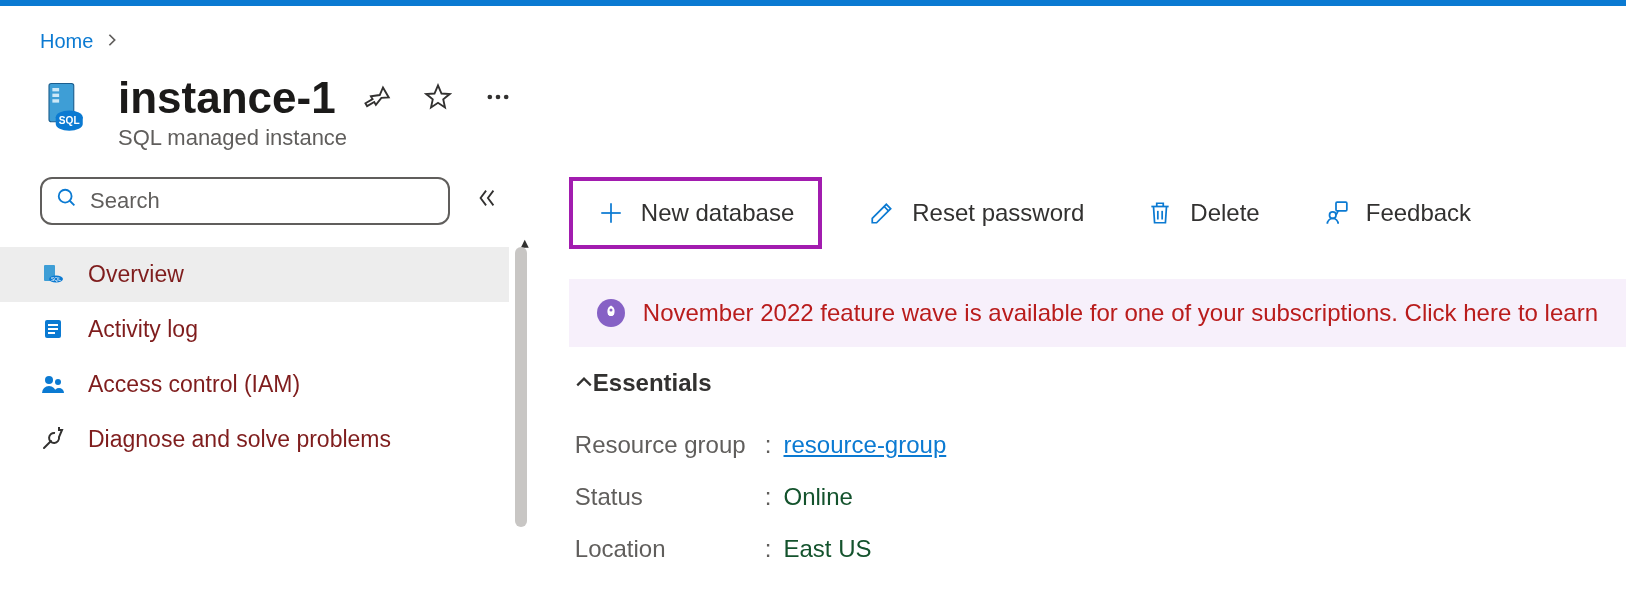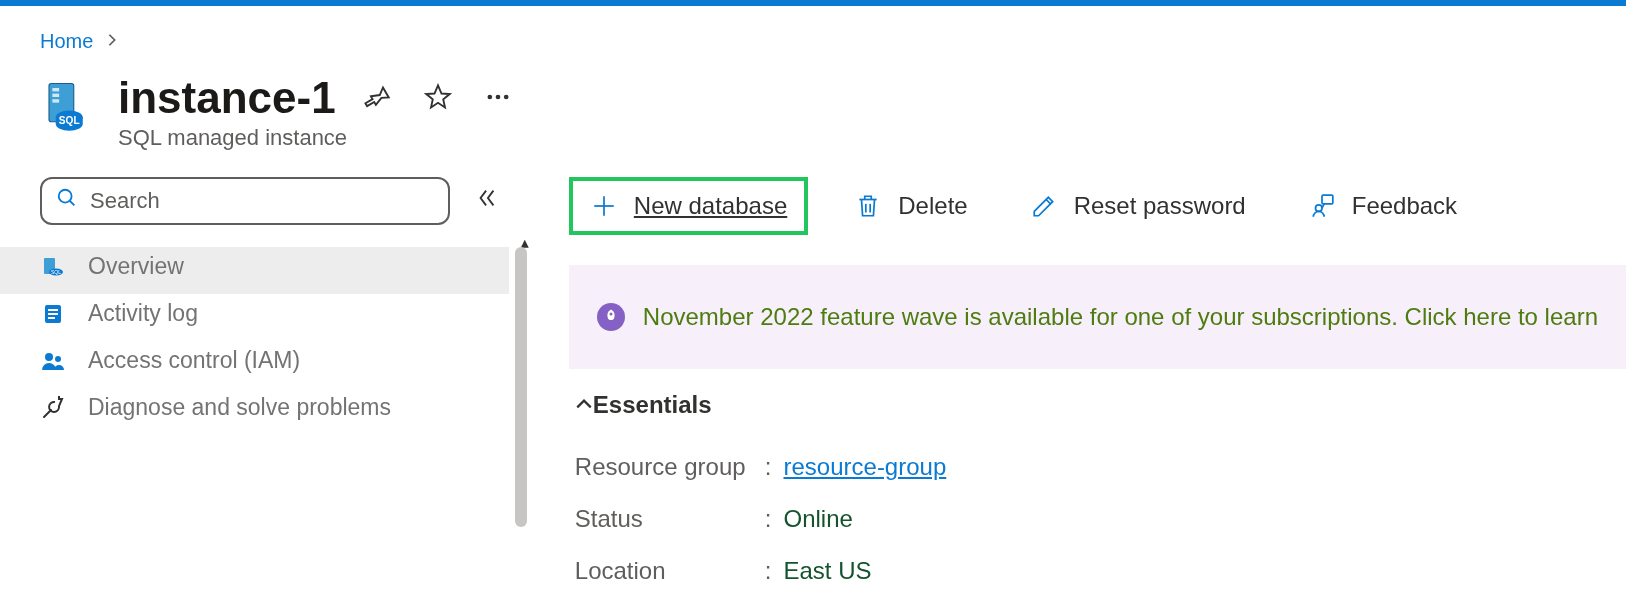--- a/index.html
+++ b/index.html
@@ -107,25 +107,25 @@
   .search-box input::placeholder { color: #605e5c; }
   .collapse-chev {
     color: #323130;
     font-size: 24px;
   }
   .nav-list {
     position: relative;
   }
   .nav-item {
     display: flex;
-    align-items: center;
+    align-items: flex-start;
     gap: 22px;
-    padding: 6px 0 14px 0;
+    padding: 14px 0 14px 0;
     font-size: 23px;
-    color: #737373;
+    color: #7f1d1d;
     cursor: pointer;
   }
   .nav-item.selected {
     background: #ededed;
     margin-left: -40px;
     padding-left: 40px;
     width: calc(100% + 40px);
   }
   .nav-icon {
     width: 26px;
@@ -166,32 +166,31 @@
     gap: 16px;
     font-size: 24px;
     color: #323130;
     background: none;
     border: none;
     cursor: pointer;
     padding: 10px 16px;
   }
   .tool-btn .ticon { color: #0b7ad2; width: 28px; height: 28px; display:flex; align-items:center; justify-content:center;}
   .highlight-box {
-    border: 4px solid #22c55e;
-    padding: 1px;
-    text-decoration: underline;
+    border: 4px solid #a21caf;
+    padding: 8px;
   }
   .banner {
     background: #f7f0fb;
     display: flex;
     align-items: center;
     gap: 18px;
-    padding: 38px 28px;
+    padding: 20px 28px;
     font-size: 24px;
-    color: #4d7c0f;
+    color: #b91c1c;
     overflow: hidden;
     white-space: nowrap;
   }
   .rocket {
     width: 28px;
     height: 28px;
     border-radius: 50%;
     background: #8661c5;
     display: flex;
     align-items: center;
@@ -367,38 +366,38 @@
                   <line x1="3" y1="12" x2="21" y2="12"></line>
                 </svg>
             </span>
             <span>New database</span>
           </button>
         </span>
 
         <button class="tool-btn">
           <span class="ticon">
             <svg viewBox="0 0 24 24" width="26" height="26" fill="none" stroke="#0b7ad2" stroke-width="1.6">
+                <path d="M3 21 L3 17 L16 4 L20 8 L7 21 Z"></path>
+                <line x1="14" y1="6" x2="18" y2="10"></line>
+              </svg>
+          </span>
+          <span>Reset password</span>
+        </button>
+
+        <button class="tool-btn">
+          <span class="ticon">
+            <svg viewBox="0 0 24 24" width="26" height="26" fill="none" stroke="#0b7ad2" stroke-width="1.6">
                 <path d="M4 6 H20"></path>
                 <path d="M9 6 V3 H15 V6"></path>
                 <path d="M6 6 L7 21 H17 L18 6"></path>
                 <line x1="10" y1="10" x2="10" y2="18"></line>
                 <line x1="14" y1="10" x2="14" y2="18"></line>
               </svg>
           </span>
           <span>Delete</span>
-        </button>
-
-        <button class="tool-btn">
-          <span class="ticon">
-            <svg viewBox="0 0 24 24" width="26" height="26" fill="none" stroke="#0b7ad2" stroke-width="1.6">
-                <path d="M3 21 L3 17 L16 4 L20 8 L7 21 Z"></path>
-                <line x1="14" y1="6" x2="18" y2="10"></line>
-              </svg>
-          </span>
-          <span>Reset password</span>
         </button>
 
         <button class="tool-btn">
           <span class="ticon">
             <svg viewBox="0 0 24 24" width="26" height="26" fill="none" stroke="#0b7ad2" stroke-width="1.6">
                 <circle cx="9" cy="14" r="3"></circle>
                 <path d="M4 22 a5 5 0 0 1 10 0"></path>
                 <rect x="12" y="2" width="10" height="8" rx="1"></rect>
                 <path d="M14 10 L12 14"></path>
               </svg>

